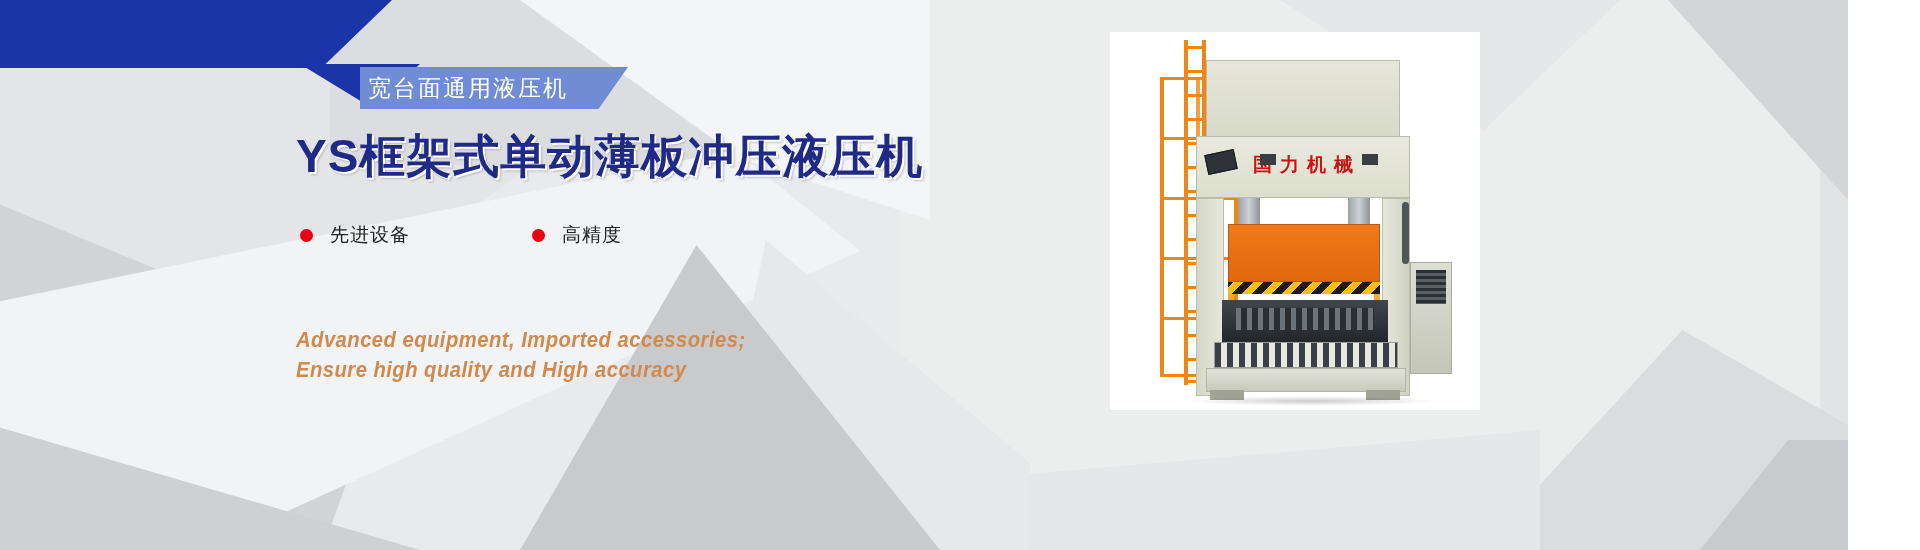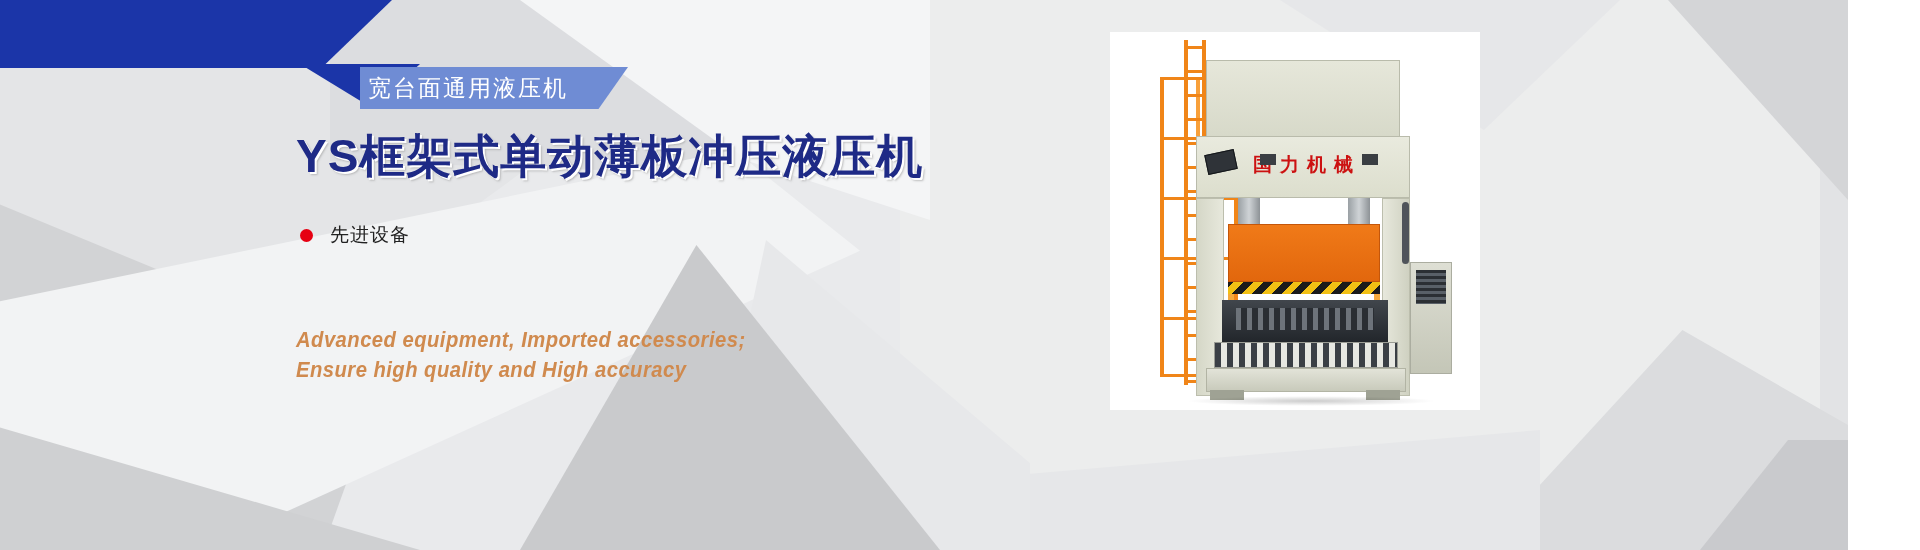--- a/index.html
+++ b/index.html
@@ -371,20 +371,24 @@
   <div class="blue-arrow"></div>
   <div class="subtitle-bar"></div>
   <div class="subtitle-text">宽台面通用液压机</div>
 
   <h1 class="main-title">YS框架式单动薄板冲压液压机</h1>
 
   <div class="bullets">
     <div class="bullet">
       <span class="dot"></span>
       <span class="bullet-label">先进设备</span>
+    </div>
+    <div class="bullet">
+      <span class="dot"></span>
+      <span class="bullet-label">高精度</span>
     </div>
   </div>
 
   <div class="tagline">
     <div>Advanced equipment, Imported accessories;</div>
     <div>Ensure high quality and High accuracy</div>
   </div>
 
   <div class="photo-card">
     <div class="photo-inner">

